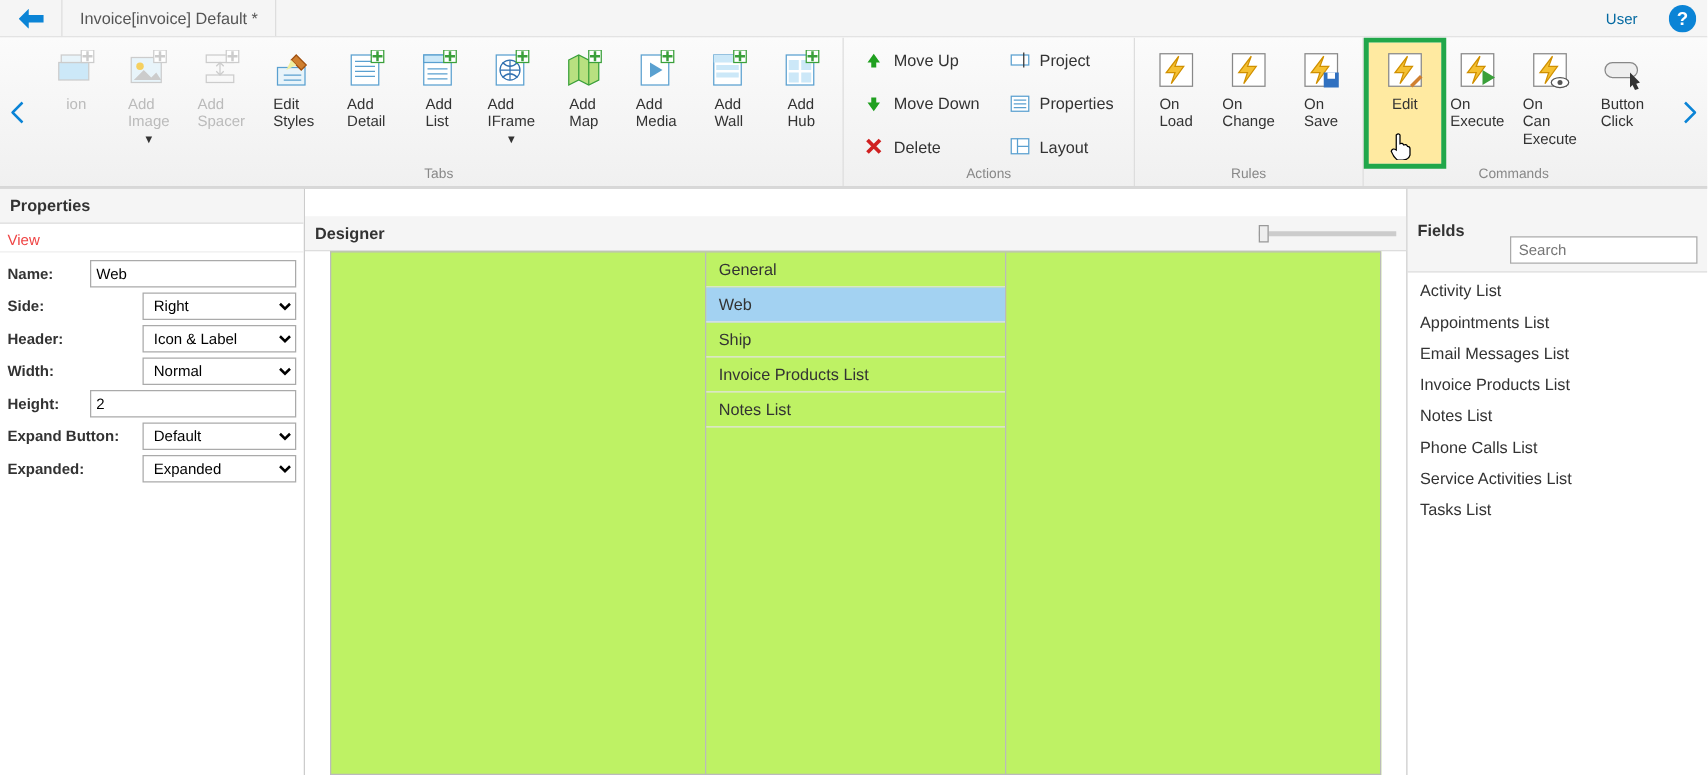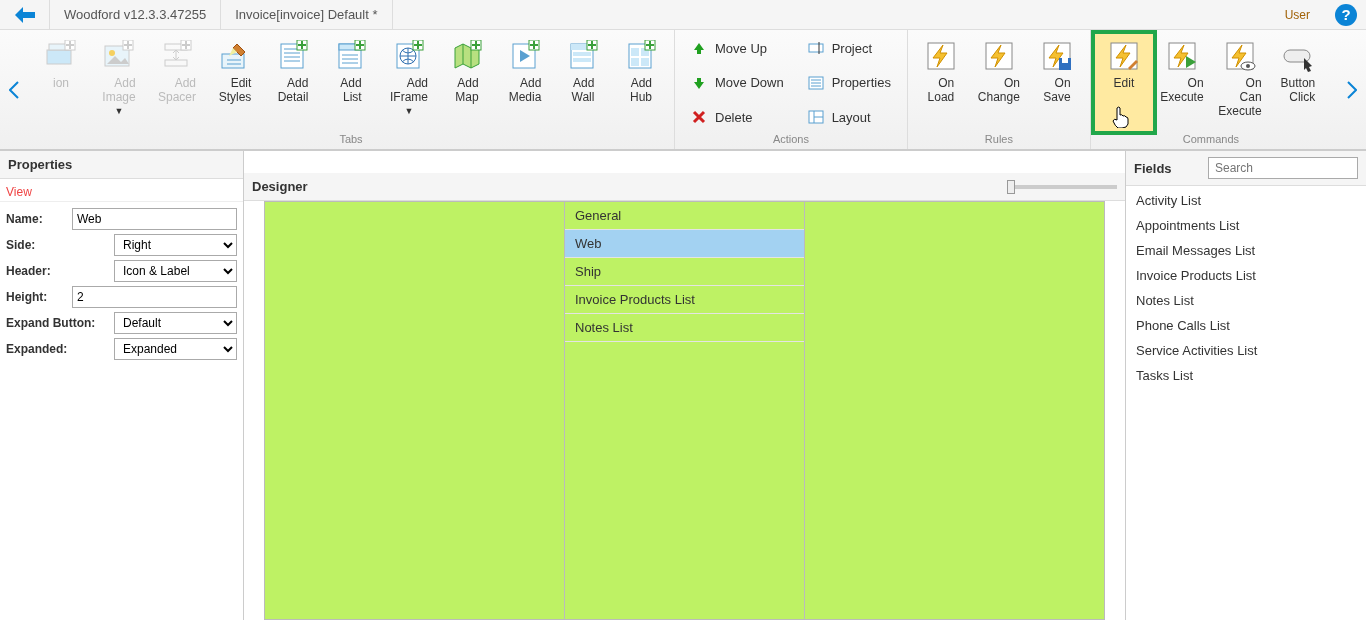--- a/index.html
+++ b/index.html
@@ -5,34 +5,34 @@
 * { box-sizing: border-box; margin: 0; padding: 0; font-family: "Segoe UI", Arial, sans-serif; }
 body { width: 1366px; height: 620px; background: #fff; overflow: hidden; font-size: 13px; color: #333; }
 
 
 .titlebar { height: 30px; background: #f5f5f5; border-bottom: 1px solid #ddd; display: flex; align-items: stretch; }
 .back-btn { width: 50px; display: flex; align-items: center; justify-content: center; border-right: 1px solid #ddd; cursor: pointer; }
 .back-btn svg { fill: #0b84d6; }
 .titletabs { display: flex; flex: 1; }
 .titletab { padding: 0 14px; display: flex; align-items: center; border-right: 1px solid #ddd; color: #555; font-size: 13px; }
 .titlebar-right { display: flex; align-items: center; }
-.user-label { padding: 0 16px; color: #a16207; font-size: 12px; }
+.user-label { padding: 0 16px; color: #0369a1; font-size: 12px; }
 .help-icon { width: 40px; display: flex; align-items: center; justify-content: center; }
 
 
 .ribbon-wrap { position: relative; background: linear-gradient(#fbfbfb, #f0f0f0); border-bottom: 1px solid #ccc; height: 120px; }
 .ribbon-scroll-left, .ribbon-scroll-right { position: absolute; top: 0; bottom: 0; width: 28px; display: flex; align-items: center; justify-content: center; z-index: 5; cursor: pointer; }
 .ribbon-scroll-left { left: 0; }
 .ribbon-scroll-right { right: 0; }
 .ribbon-scroll-left svg, .ribbon-scroll-right svg { fill: #0b84d6; }
 .ribbon { display: flex; height: 100%; overflow: hidden; margin: 0 28px; }
 .ribbon-group { border-right: 1px solid #ddd; display: flex; flex-direction: column; }
 .ribbon-group-items { display: flex; flex: 1; align-items: stretch; padding: 4px 4px 0 4px; }
 .ribbon-group-label { text-align: center; font-size: 11px; color: #888; padding: 2px 0 4px; }
-.rbtn { display: flex; flex-direction: column; align-items: center; justify-content: flex-start; padding: 6px 6px 0; min-width: 58px; text-align: right; font-size: 12px; color: #333; cursor: pointer; position: relative; }
+.rbtn { display: flex; flex-direction: column; align-items: center; justify-content: flex-start; padding: 6px 6px 0; min-width: 58px; text-align: left; font-size: 12px; color: #333; cursor: pointer; position: relative; }
 .rbtn.disabled { color: #bbb; cursor: default; }
 .rbtn .ricon { width: 32px; height: 32px; margin-bottom: 4px; display: flex; align-items: center; justify-content: center; }
 .rbtn .rlabel { line-height: 14px; }
 .rbtn.highlight { background: #ffeaa1; }
 .highlight-border { position: absolute; inset: -4px; border: 4px solid #21a74a; pointer-events: none; }
 .dropdown-arrow { font-size: 9px; color: #333; margin-top: 2px; }
 
 .ribbon-textlist { display: flex; flex-direction: column; justify-content: space-between; padding: 4px 8px; gap: 4px; }
 .textbtn { display: flex; align-items: center; gap: 8px; font-size: 13px; padding: 2px 4px; cursor: pointer; }
 .textbtn .ticon { width: 16px; height: 16px; display: flex; align-items: center; justify-content: center; }
@@ -60,37 +60,36 @@
 .zoom-slider { margin-left: auto; display: flex; align-items: center; gap: 4px; }
 .zoom-track { width: 110px; height: 4px; background: #ccc; position: relative; }
 .zoom-thumb { position: absolute; left: 0; top: -5px; width: 8px; height: 14px; background: #eee; border: 1px solid #999; }
 
 .tab-strip { display: flex; flex-direction: column; }
 .tab-item { padding: 6px 10px; border-bottom: 1px solid #e4e4e4; font-size: 13px; cursor: pointer; }
 .tab-item.selected { background: #a3d2f2; }
 
 
 .fields { width: 240px; border-right: none; }
-.fields .panel-header input { width: 150px; border: 1px solid #aaa; font-size: 12px; padding: 3px 6px; font-weight: normal; }
+.fields .panel-header input { width: 150px; border: 1px solid #aaa; font-size: 12px; padding: 3px 6px; font-weight: normal; margin-top: 32px; }
 .fields-list { padding: 2px 0; }
 .field-item { padding: 5px 10px; font-size: 13px; cursor: pointer; }
 
 .cursor-hand { position: absolute; top: 72px; left: 16px; pointer-events: none; }
 </style>
 </head>
 <body>
 
 <div class="titlebar">
   <div class="back-btn">
     <svg width="20" height="16" viewBox="0 0 20 16">
         <path d="M8 0 L0 8 L8 16 L8 11 L20 11 L20 5 L8 5 Z"></path>
       </svg>
   </div>
   <div class="titletabs">
-    <div class="titletab">Woodford v12.3.3.47255</div>
     <div class="titletab">Invoice[invoice] Default *</div>
   </div>
   <div class="titlebar-right">
     <div class="user-label">User</div>
     <div class="help-icon">
       <svg width="22" height="22" viewBox="0 0 22 22">
           <circle cx="11" cy="11" r="11" fill="#0b84d6"></circle>
           <text x="11" y="16" text-anchor="middle" fill="#fff" font-size="15" font-weight="bold">?</text>
         </svg>
     </div>
@@ -407,20 +406,24 @@
             <label>Name:</label>
             <input type="text" value="Web" style="">
           </div>
           <div class="prop-row">
             <label>Side:</label>
             <select><option>Right</option></select>
           </div>
           <div class="prop-row">
             <label>Header:</label>
             <select><option>Icon &amp; Label</option></select>
+          </div>
+          <div class="prop-row">
+            <label>Width:</label>
+            <select><option>Normal</option></select>
           </div>
           <div class="prop-row">
             <label>Height:</label>
             <input type="text" value="2" style="">
           </div>
           <div class="prop-row">
             <label>Expand Button:</label>
             <select><option>Default</option></select>
           </div>
           <div class="prop-row">

